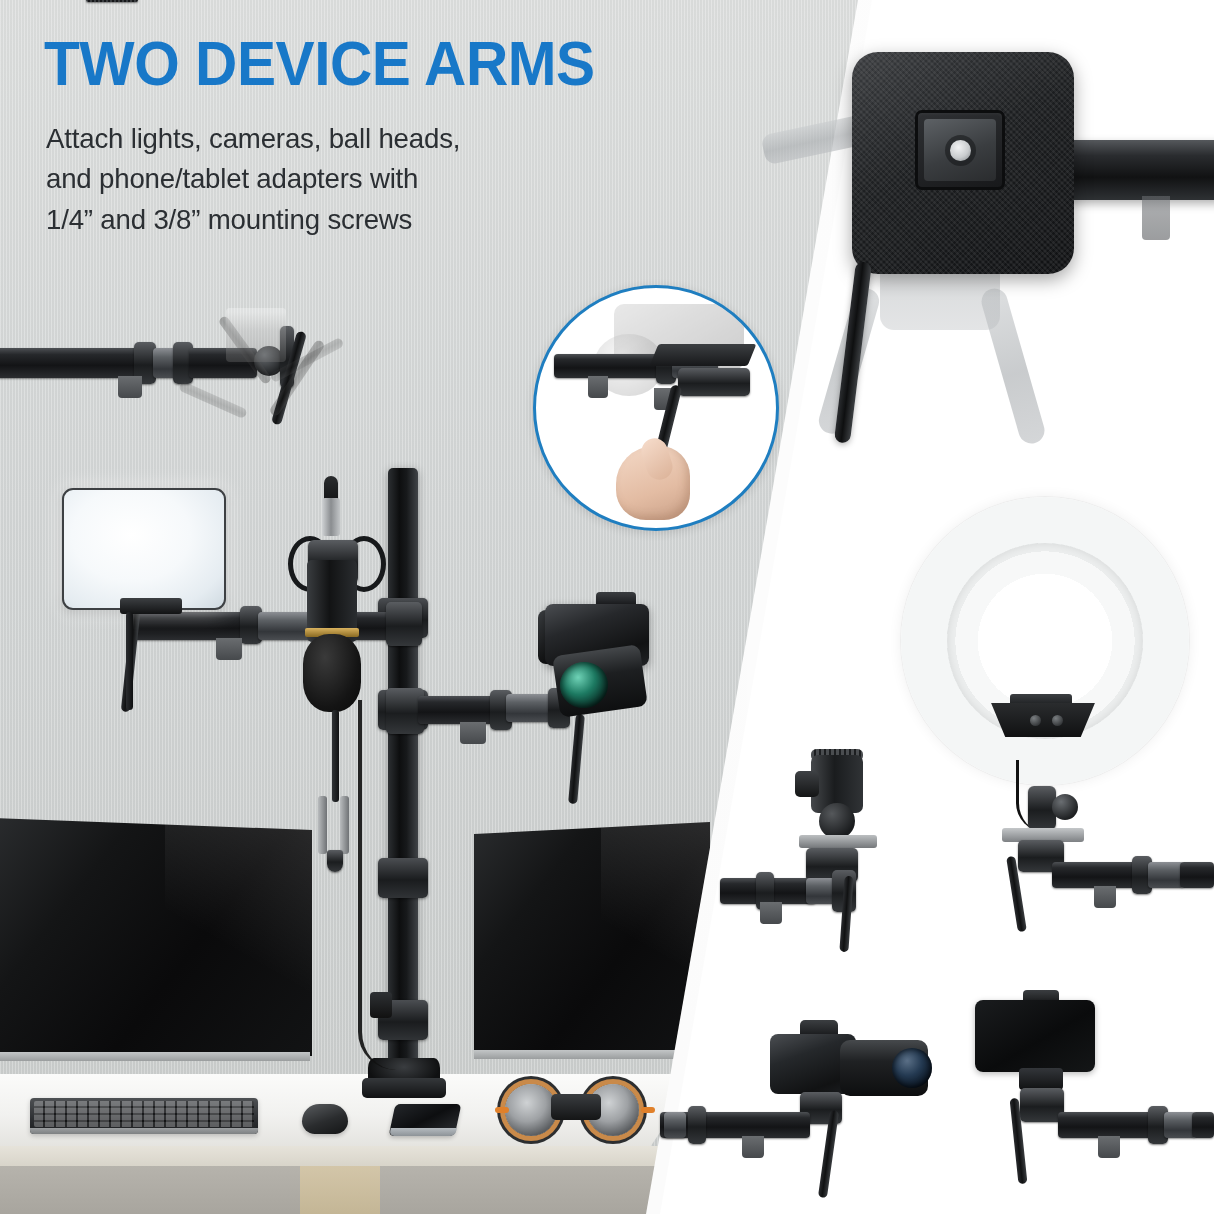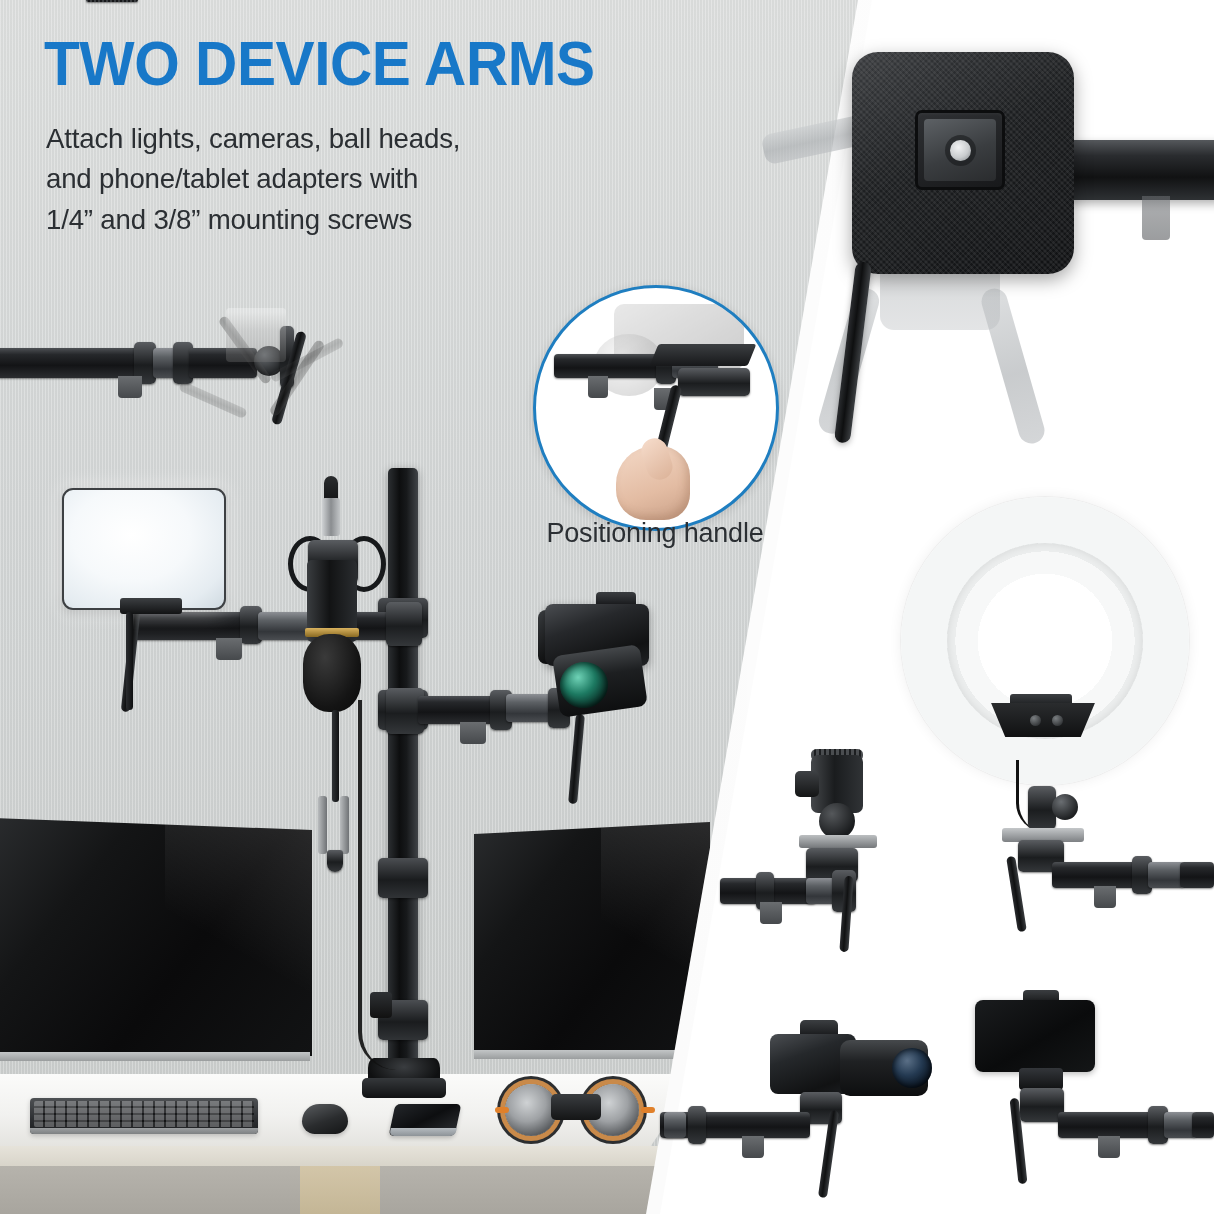--- a/index.html
+++ b/index.html
@@ -546,21 +546,20 @@
     <div style="position:absolute;left:118px;top:56px;width:98px;height:22px;border-radius:3px;
                 transform:skewX(-22deg);
                 background:linear-gradient(180deg,#3c3f42,#17181a);"></div>
     <div class="joint" style="left:142px;top:80px;width:72px;height:28px;"></div>
     <div class="tab-foot" style="left:52px;top:88px;width:20px;"></div>
     <div class="tab-foot" style="left:118px;top:100px;width:22px;"></div>
     <div class="rod" style="left:124px;top:96px;width:11px;height:96px;transform:rotate(14deg);"></div>
     <div id="hand"></div>
     <div id="hand-thumb"></div>
   </div>
-  <div id="inset-caption">Positioning handle</div>
 
   <div id="headline">TWO DEVICE ARMS</div>
   <div id="subcopy">
     <div>Attach lights, cameras, ball heads,</div>
     <div>and phone/tablet adapters with</div>
     <div>1/4” and 3/8” mounting screws</div>
   </div>
 
   <div id="white-wedge"></div>
   <div id="wedge-edge"></div>

